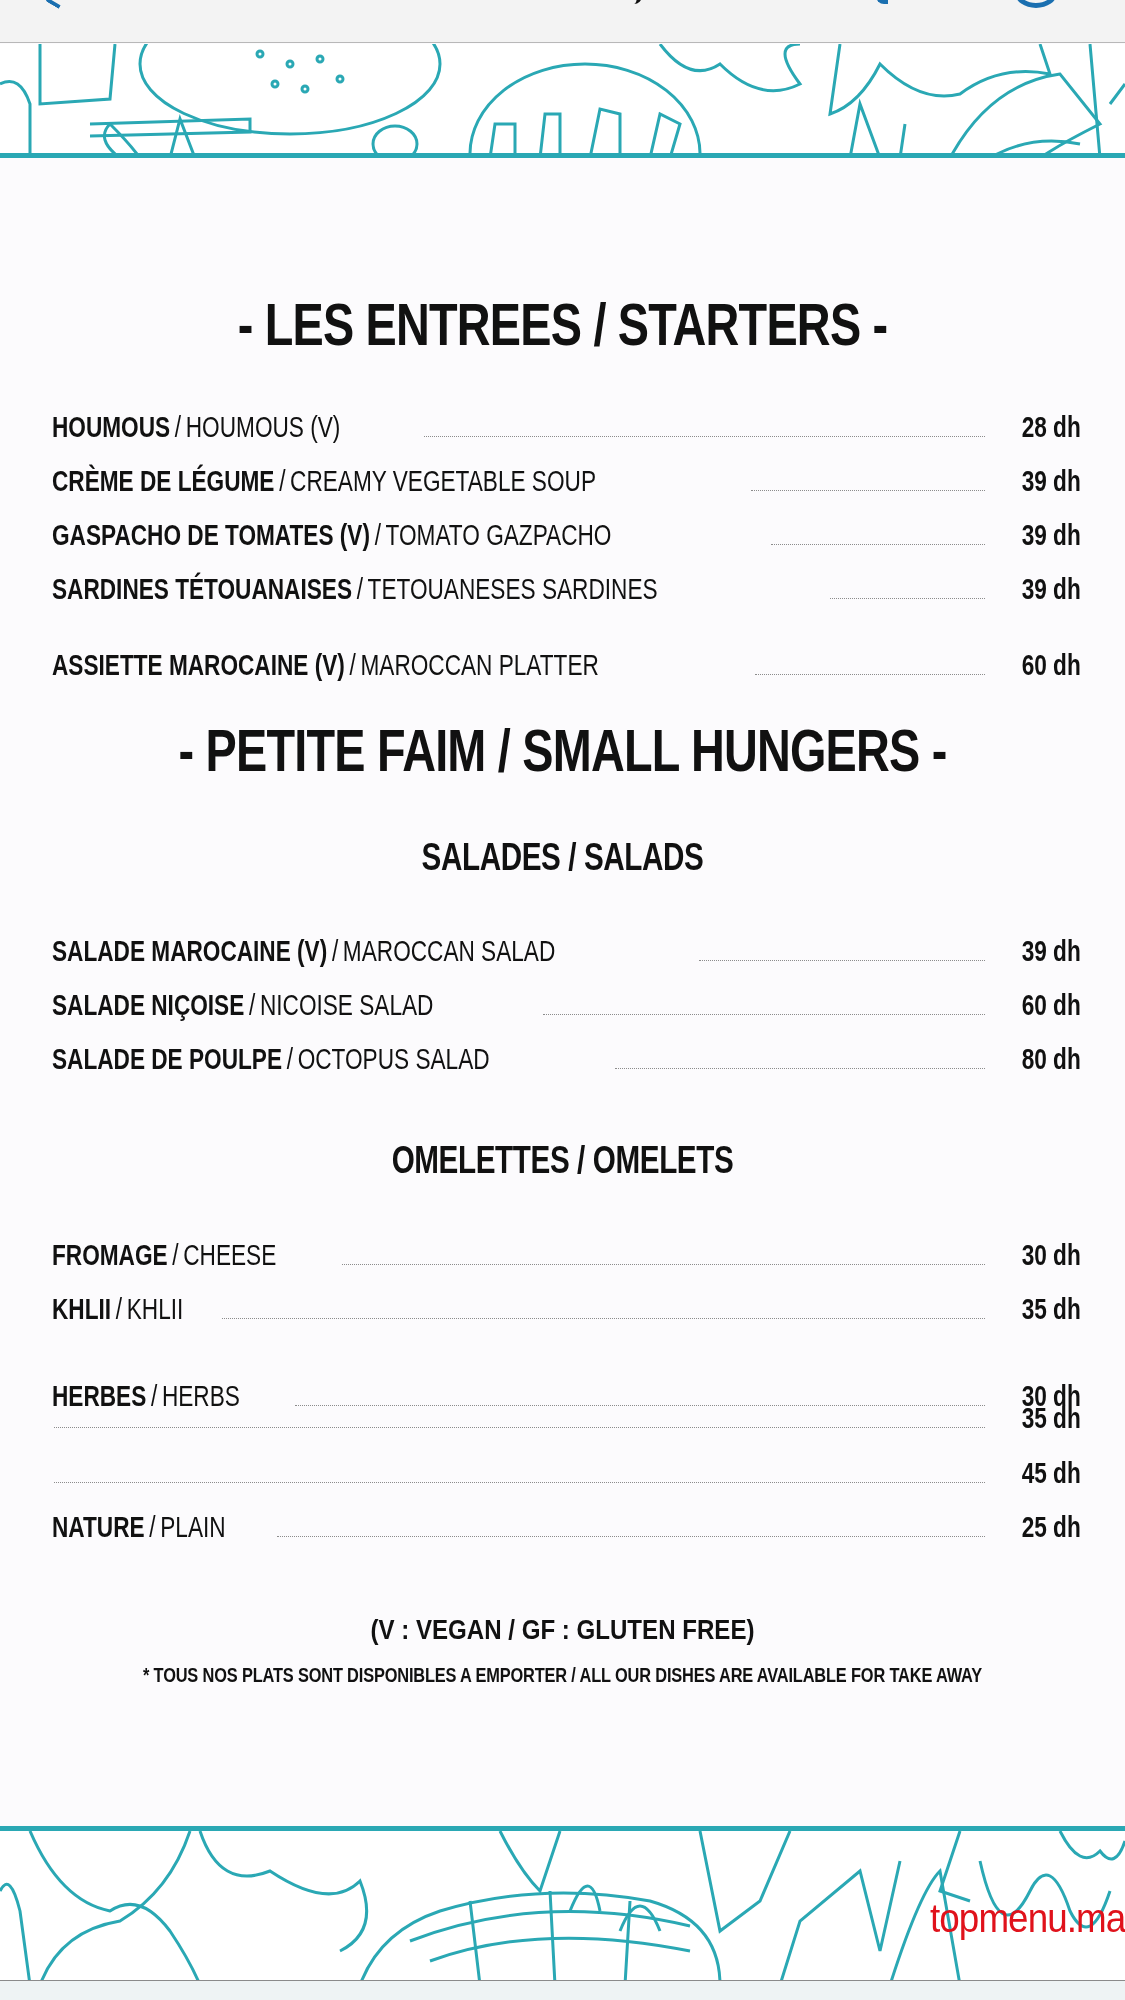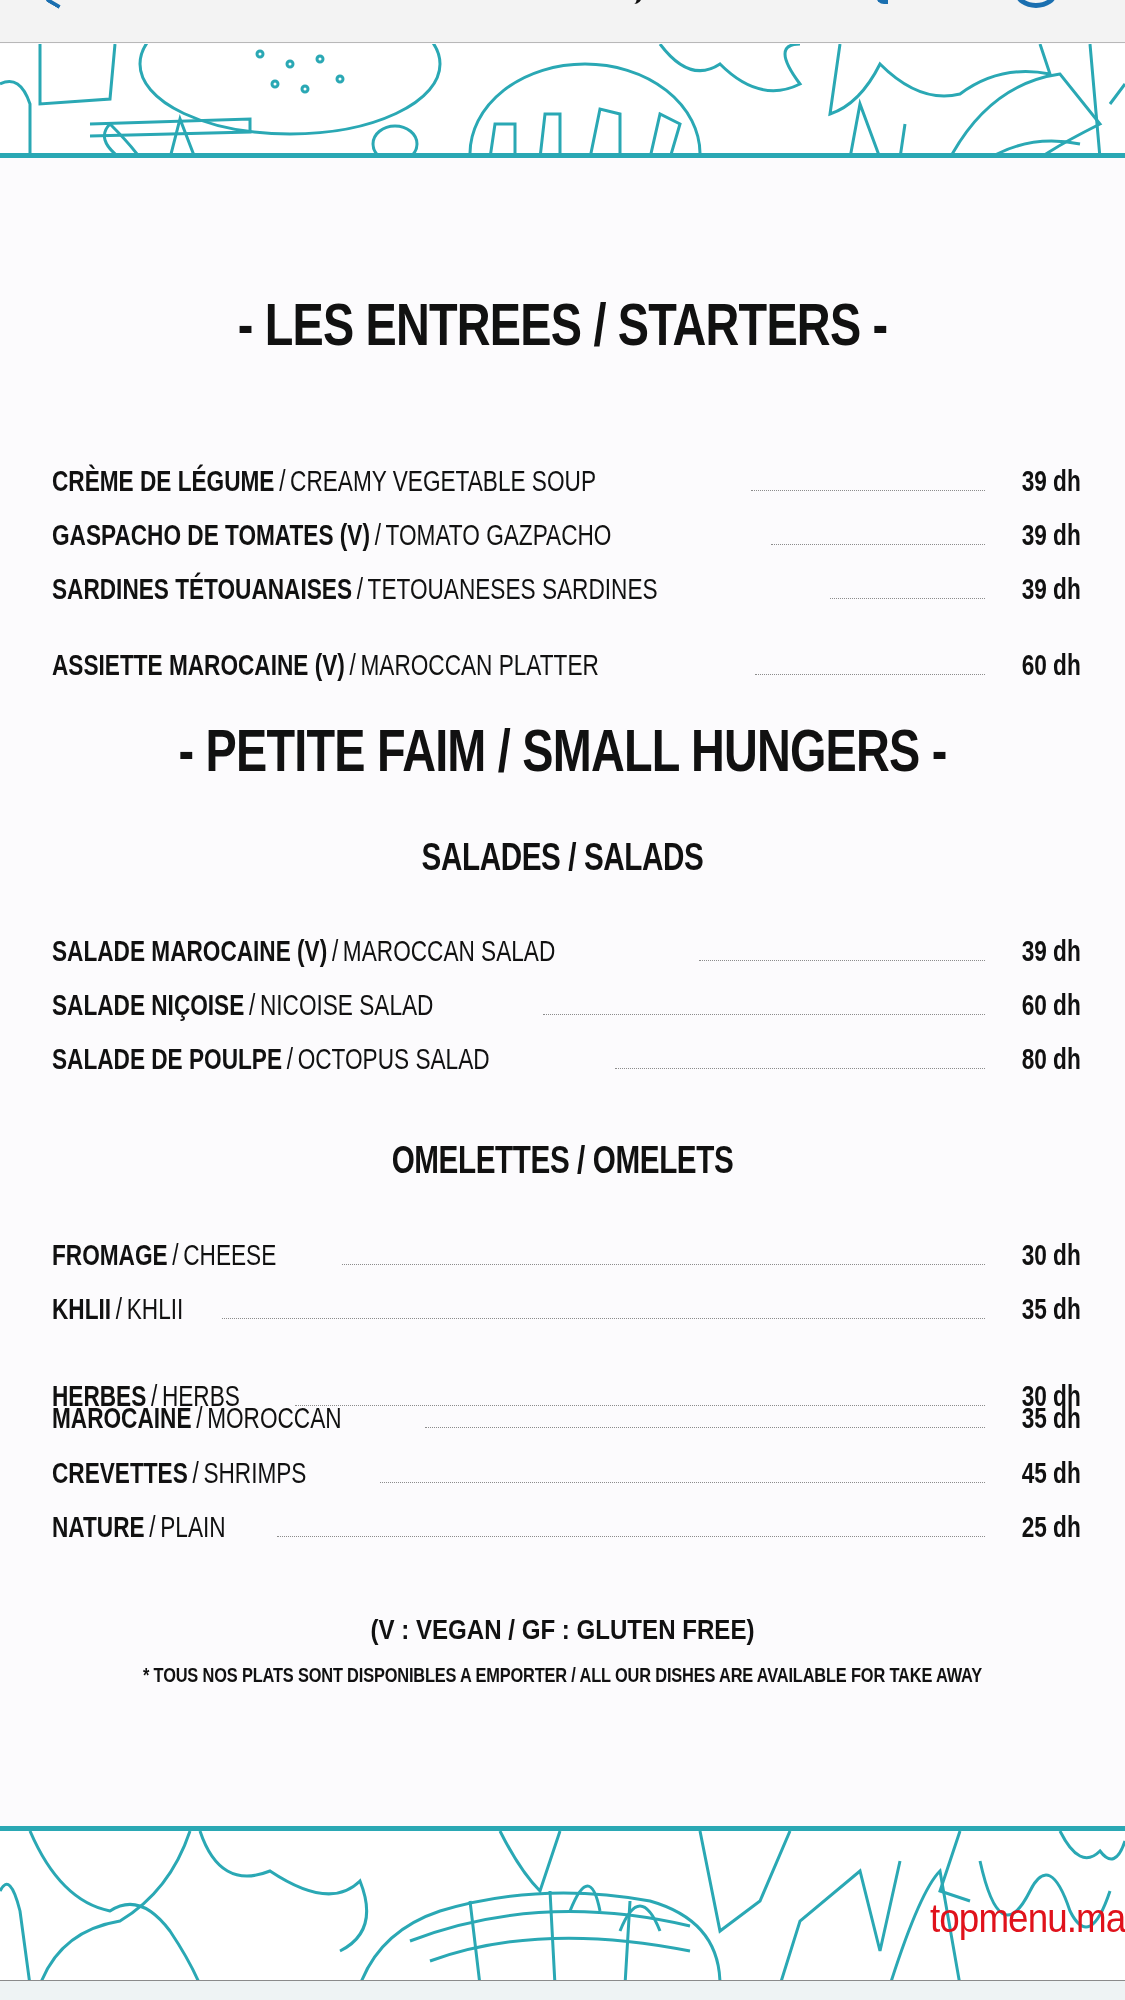--- a/index.html
+++ b/index.html
@@ -120,20 +120,27 @@
       <path d="M840 0 L830 70 Q860 60 880 20 Q920 60 960 50 Q1000 20 1050 30 L1040 0"></path>
       <path d="M850 114 L860 60 L880 114 M900 114 L905 80"></path>
       <path d="M950 114 Q990 40 1060 30 L1100 80 Q1060 100 1040 114"></path>
       <path d="M990 114 Q1030 90 1080 100"></path>
       <path d="M1090 0 L1100 114 M1110 60 L1125 40"></path>
     </svg>
   </div>
 
   <div class="section-title" style="top:290px; height:70px;">- LES ENTREES / STARTERS -</div>
 
+  <div class="row" style="top:404px;">
+    <span class="name">
+        <span class="narrow"><span class="fr">HOUMOUS</span><span class="sep">/</span><span class="en">HOUMOUS (V)</span></span>
+      </span>
+    <span class="dots"></span>
+    <span class="price"><span class="narrow">28 dh</span></span>
+  </div>
   <div class="row" style="top:458px;">
     <span class="name">
         <span class="narrow"><span class="fr">CRÈME DE LÉGUME</span><span class="sep">/</span><span class="en">CREAMY VEGETABLE SOUP</span></span>
       </span>
     <span class="dots"></span>
     <span class="price"><span class="narrow">39 dh</span></span>
   </div>
   <div class="row" style="top:512px;">
     <span class="name">
         <span class="narrow"><span class="fr">GASPACHO DE TOMATES (V)</span><span class="sep">/</span><span class="en">TOMATO GAZPACHO</span></span>
@@ -199,30 +206,24 @@
     <span class="price"><span class="narrow">35 dh</span></span>
   </div>
   <div class="row" style="top:1341px;margin-top:32px;">
     <span class="name">
         <span class="narrow"><span class="fr">HERBES</span><span class="sep">/</span><span class="en">HERBS</span></span>
       </span>
     <span class="dots"></span>
     <span class="price"><span class="narrow">30 dh</span></span>
   </div>
   <div class="row" style="top:1395px;">
-    <span class="name">
-        <span class="narrow"><span class="fr">MAROCAINE</span><span class="sep">/</span><span class="en">MOROCCAN</span></span>
-      </span>
     <span class="dots"></span>
     <span class="price"><span class="narrow">35 dh</span></span>
   </div>
   <div class="row" style="top:1450px;">
-    <span class="name">
-        <span class="narrow"><span class="fr">CREVETTES</span><span class="sep">/</span><span class="en">SHRIMPS</span></span>
-      </span>
     <span class="dots"></span>
     <span class="price"><span class="narrow">45 dh</span></span>
   </div>
   <div class="row" style="top:1504px;justify-content:center;">
     <span class="name">
         <span class="narrow"><span class="fr">NATURE</span><span class="sep">/</span><span class="en">PLAIN</span></span>
       </span>
     <span class="dots"></span>
     <span class="price"><span class="narrow">25 dh</span></span>
   </div>

